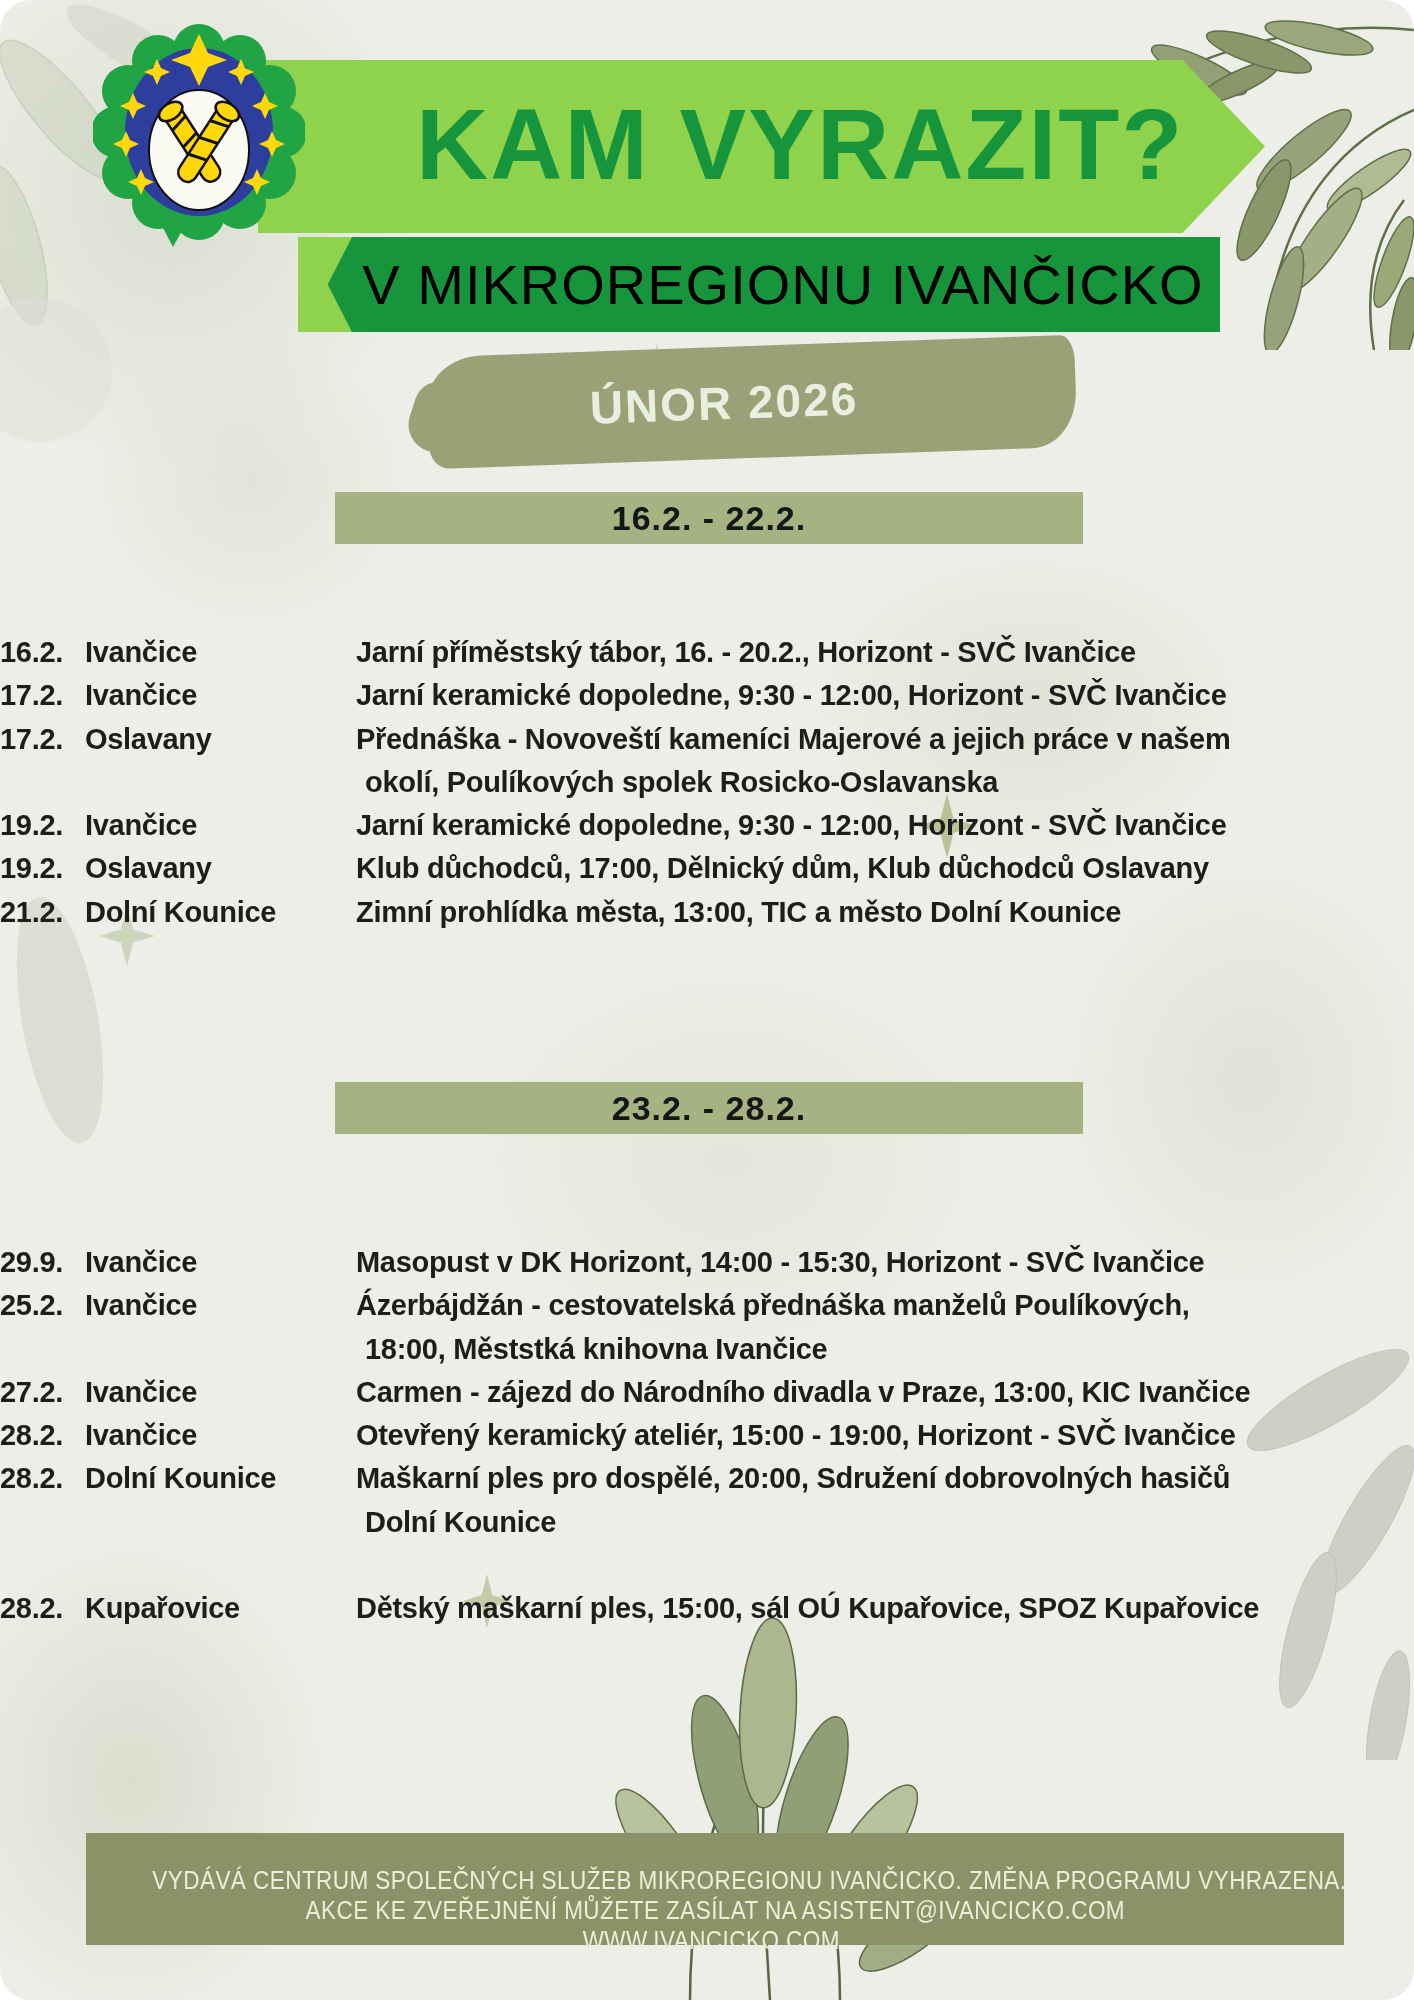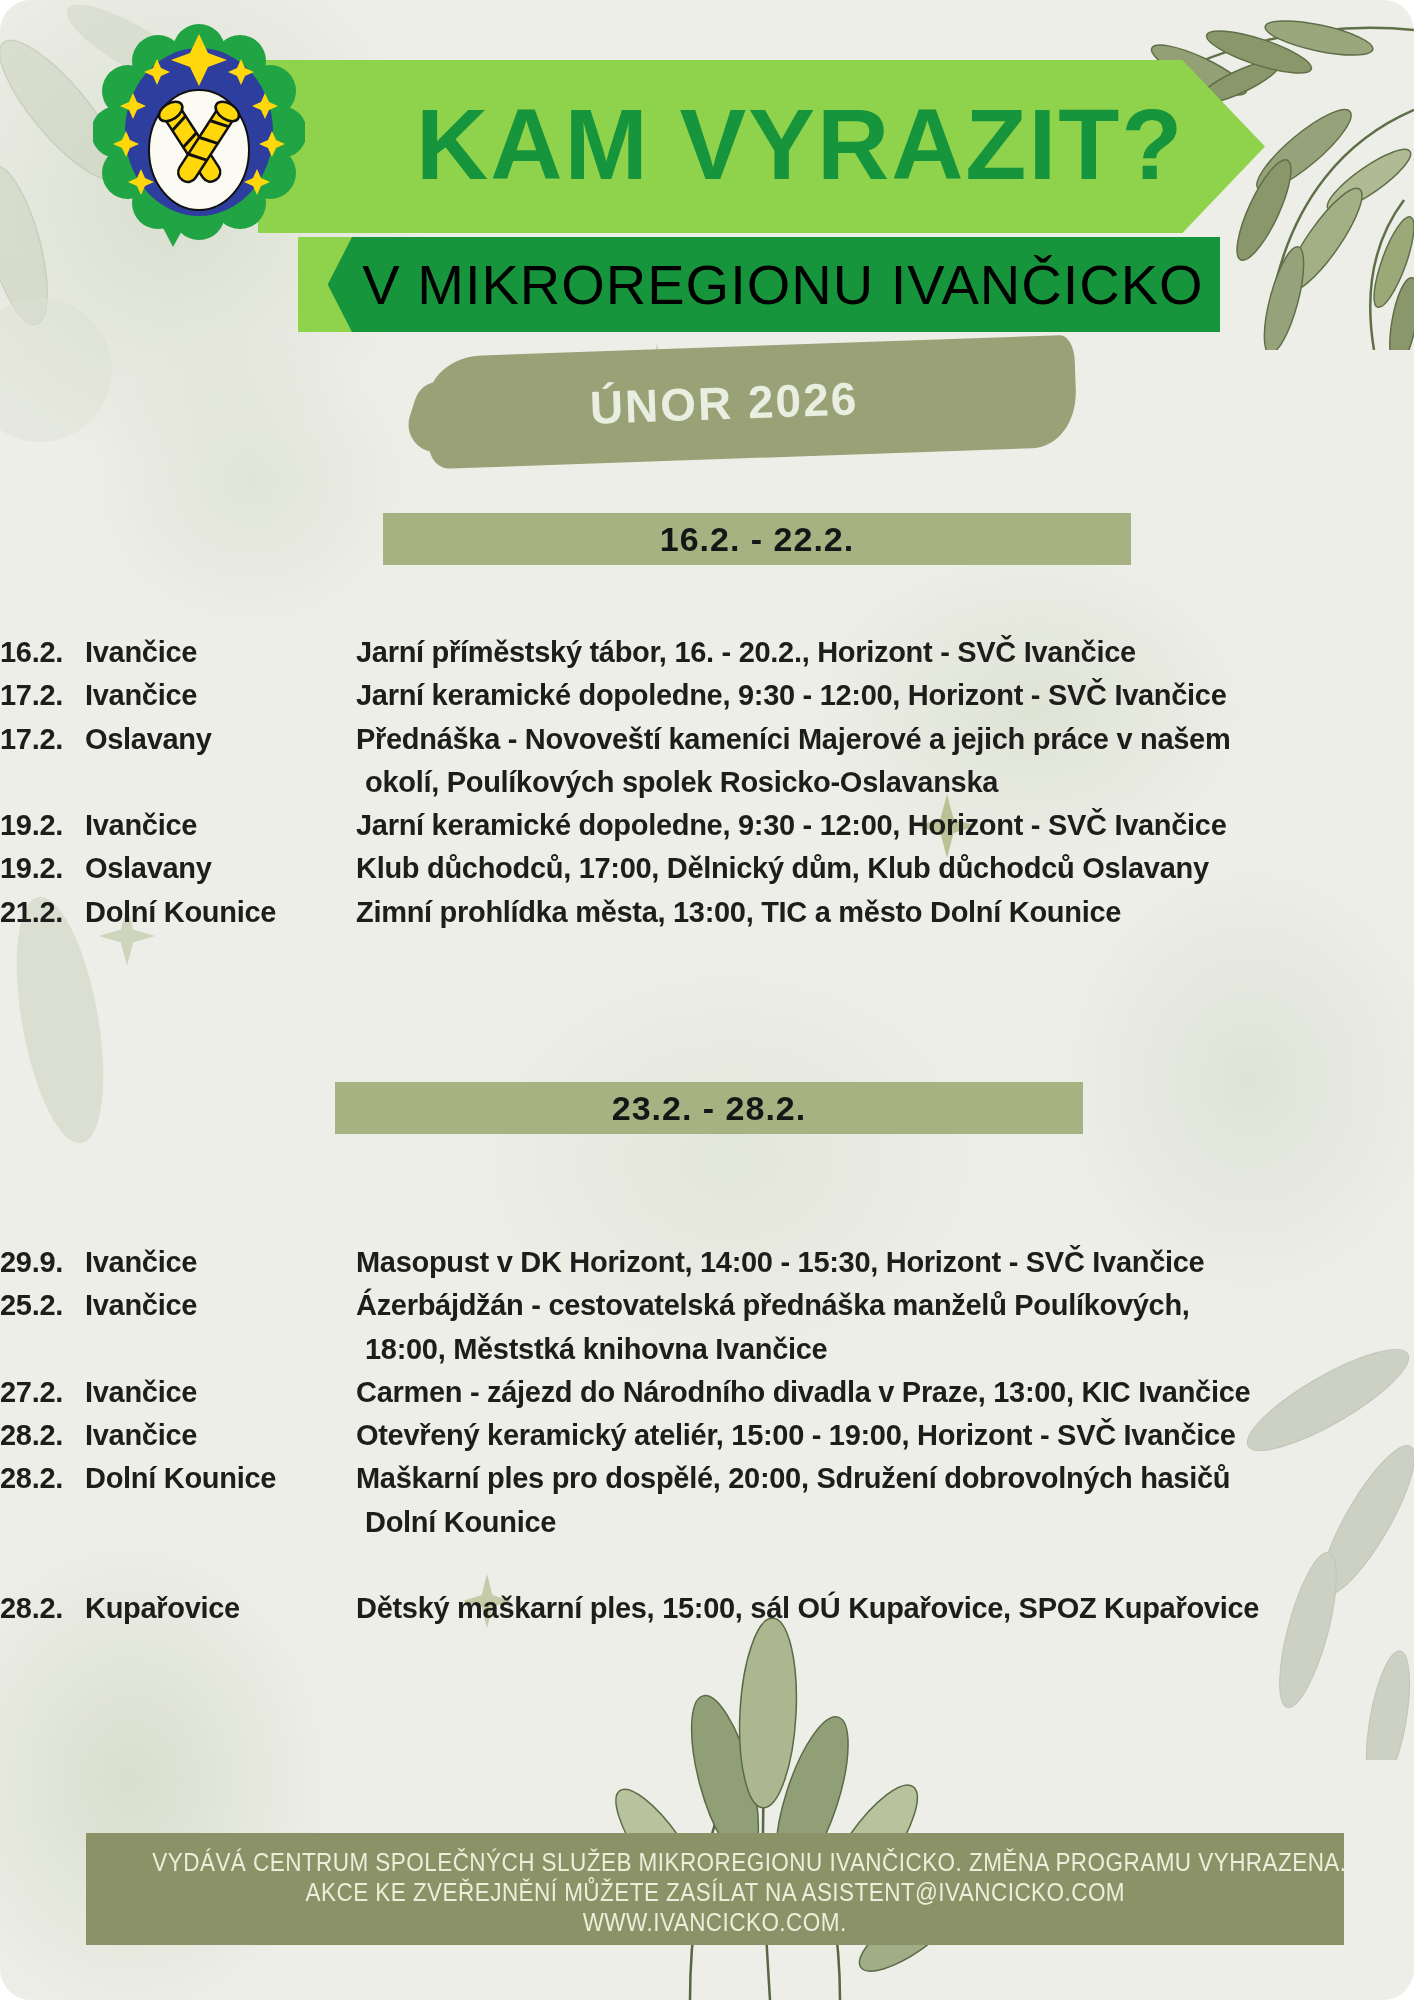--- a/index.html
+++ b/index.html
@@ -77,40 +77,40 @@
     color:#e9efe0;white-space:nowrap;
   }
 
   
   .secbar{
     position:absolute;left:335px;width:748px;height:52px;z-index:2;
     background:#a6b282;
     display:flex;align-items:center;justify-content:center;
     font-size:34px;font-weight:bold;color:#161616;letter-spacing:1px;
   }
-  .secbar1{top:513px;margin-left:48px;}
+  .secbar1{top:492px;}
   .secbar2{top:1082px;}
 
   .events{position:absolute;left:0;width:1414px;z-index:2;}
   .events1{top:631px;}
   .events2{top:1241px;}
   .evrow{
     display:grid;grid-template-columns:85px 271px auto;
     line-height:43.3px;height:43.3px;
     font-size:29px;font-weight:bold;color:#1d1d1b;letter-spacing:-0.3px;
     white-space:nowrap;
   }
   .evrow.gap{margin-top:43px;}
   .evrow .t.cont{padding-left:9px;}
 
   
   .footerband{
     position:absolute;left:86px;top:1833px;width:1258px;height:112px;z-index:2;
     background:#8b9268;color:#edeeda;
-    text-align:center;padding-top:14px;box-sizing:border-box;
+    text-align:center;padding-top:32px;box-sizing:border-box;
   }
   .fline{line-height:30px;font-size:25px;letter-spacing:.5px;white-space:nowrap;}
   .fline span{display:inline-block;transform:scaleX(.9);transform-origin:center;}
 </style>
 </head>
 <body>
 
 <div class="page">
 
   <div class="wash wash1"></div>

